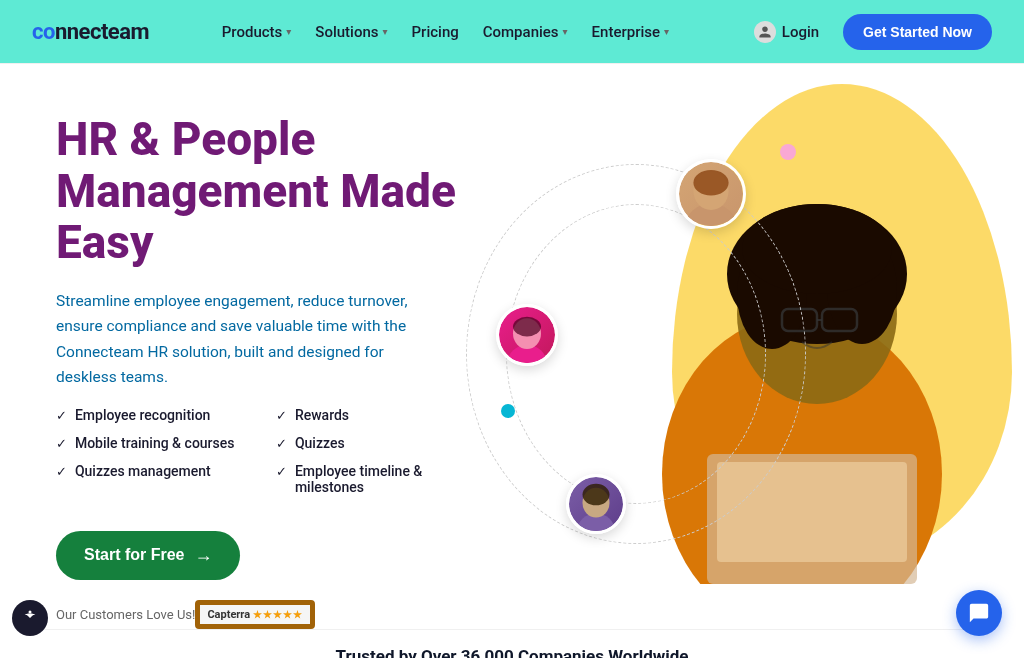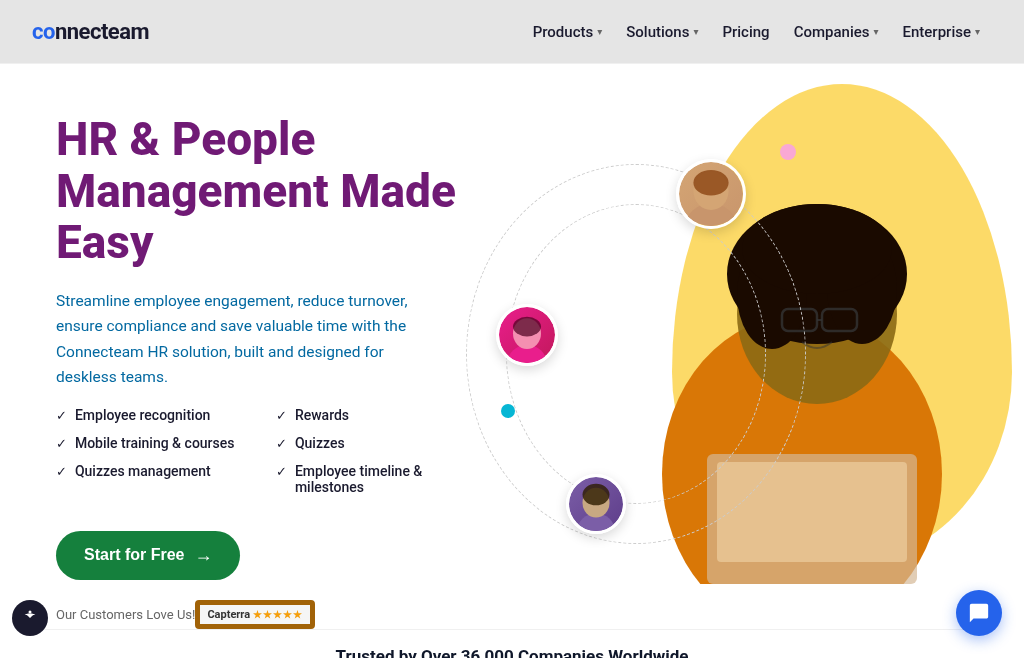--- a/index.html
+++ b/index.html
@@ -14,21 +14,21 @@
     }
 
     
     nav {
       display: flex;
       align-items: center;
       justify-content: space-between;
       padding: 0 32px;
       height: 64px;
       border-bottom: 1px solid #f0f0f0;
-      background: #e5e5e5;
+      background: #5eead4;
       position: relative;
       z-index: 10;
     }
 
     .logo {
       font-size: 22px;
       font-weight: 700;
       color: #1a1a2e;
       letter-spacing: -0.5px;
     }
@@ -412,20 +412,31 @@
     <div class="nav-item">
       <span>Companies</span>
       <span class="chevron">▾</span>
     </div>
     <div class="nav-item">
       <span>Enterprise</span>
       <span class="chevron">▾</span>
     </div>
   </div>
 
+  <div class="nav-actions">
+    <div class="login-btn">
+      <div class="login-icon">
+        <svg viewBox="0 0 24 24" width="14" height="14" fill="#555">
+            <path d="M12 12c2.7 0 4.8-2.1 4.8-4.8S14.7 2.4 12 2.4 7.2 4.5 7.2 7.2 9.3 12 12 12zm0 2.4c-3.2 0-9.6 1.6-9.6 4.8v2.4h19.2v-2.4c0-3.2-6.4-4.8-9.6-4.8z"></path>
+          </svg>
+      </div>
+      <span>Login</span>
+    </div>
+    <button class="get-started-btn">Get Started Now</button>
+  </div>
 </nav>
 
 <section class="hero">
   <div class="hero-left">
     <h1 class="hero-title">HR &amp; People Management Made Easy</h1>
     <p class="hero-subtitle">Streamline employee engagement, reduce turnover, ensure compliance and save valuable time with the Connecteam HR solution, built and designed for deskless teams.</p>
 
     <div class="features-grid">
       <div class="feature-item">
         <span class="check-icon">✓</span>

